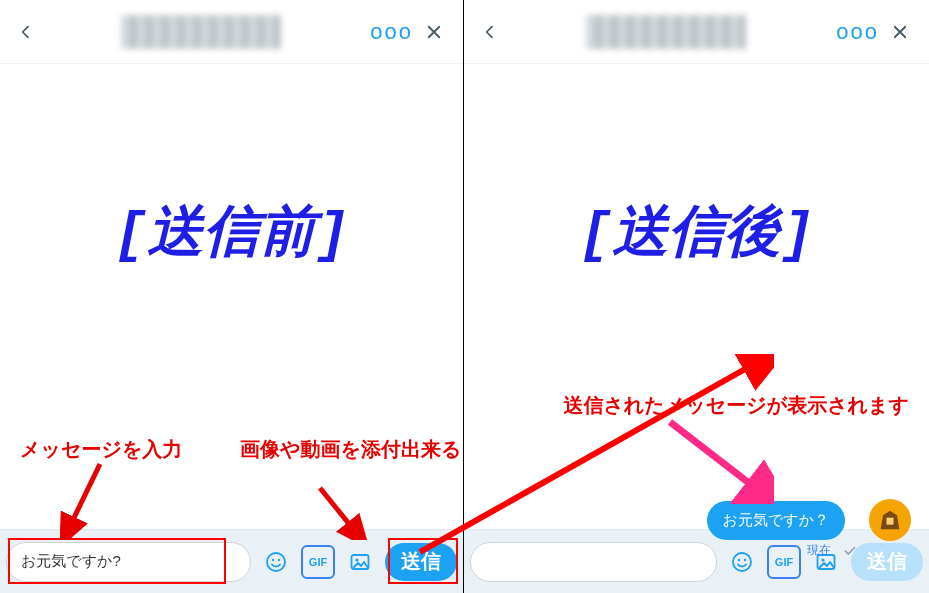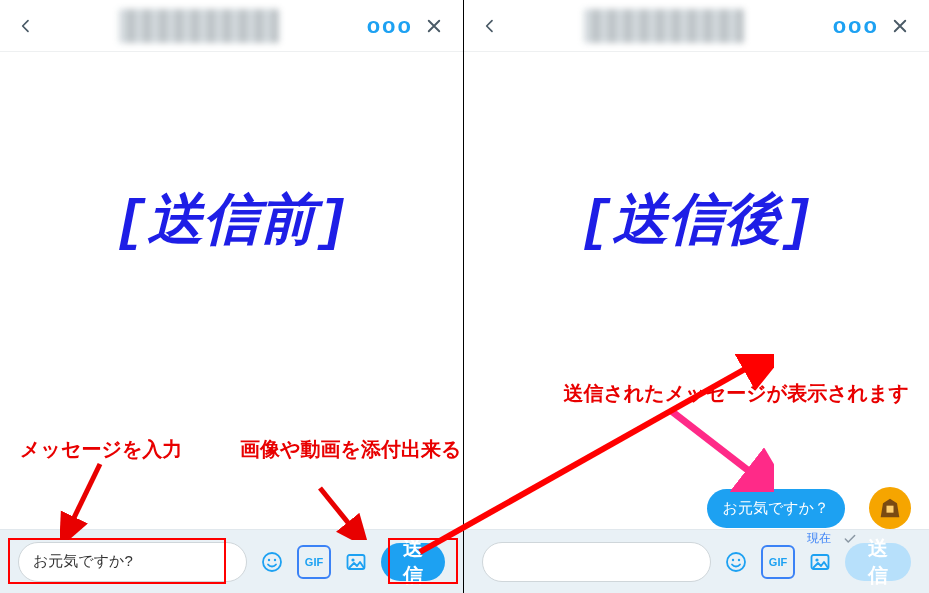--- a/index.html
+++ b/index.html
@@ -16,26 +16,25 @@
       position: relative;
       width: 464px;
       height: 593px;
       background: #fff;
       display: flex;
       flex-direction: column;
     }
     .panel-left { border-right: 1px solid #000; }
     .panel-right { width: 465px; }
     .header {
-      height: 52px;
+      height: 64px;
       display: flex;
       align-items: center;
       padding: 0 14px;
       border-bottom: 1px solid #eef0f1;
-      font-weight: bold;
     }
     .back {
       width: 24px; height: 24px;
       display: flex; align-items: center; justify-content: center;
       color: #4a5a66; cursor: pointer;
     }
     .title-area { flex: 1; display: flex; align-items: center; justify-content: center; }
     .title-blur {
       margin: 0 auto;
       width: 160px; height: 34px;
@@ -54,21 +53,21 @@
       color: #1e1ee6;
       font-size: 56px;
       font-weight: 900;
       font-style: italic;
       font-family: Liberation Mono, monospace;
     }
     .inputbar {
       height: 64px;
       display: flex;
       align-items: center;
-      padding: 0 18px;
+      padding: 0 6px;
       background: #e9f1f6;
       border-top: 1px solid #e1e8ed;
       gap: 8px;
     }
     .msg-input {
       flex: 1;
       height: 40px;
       border: 1px solid #cfd6da;
       background: #fff;
       border-radius: 20px;

